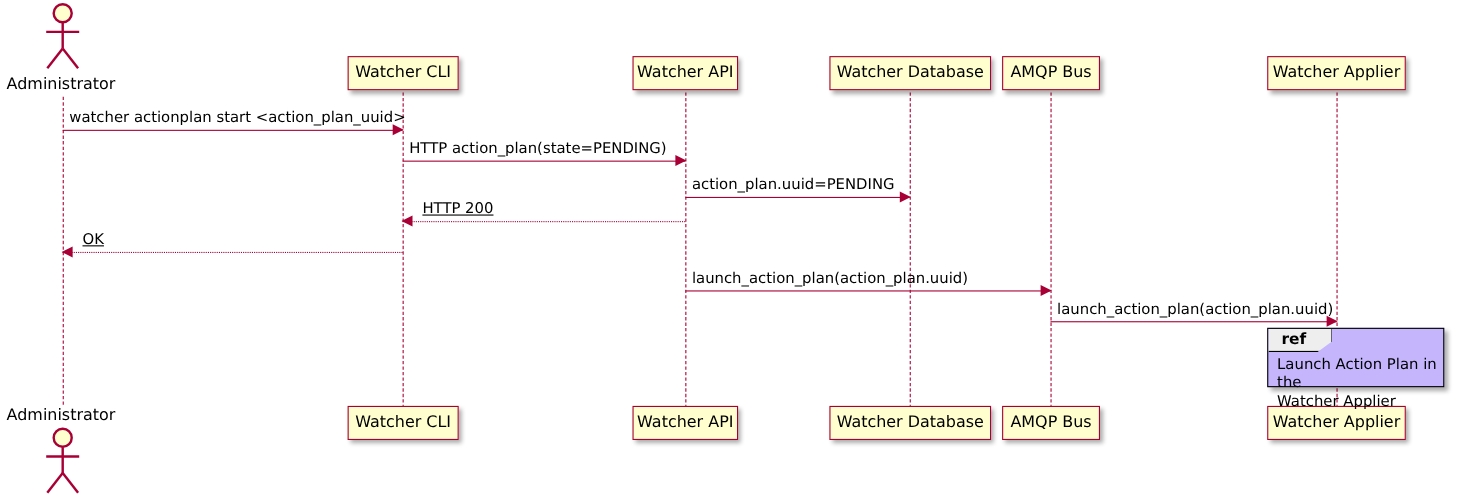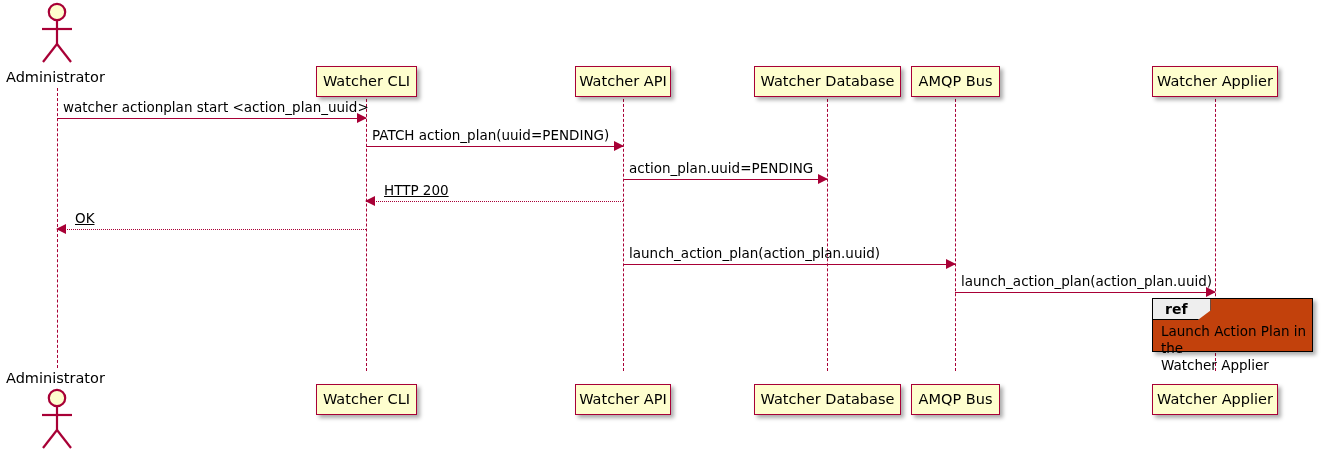--- a/index.html
+++ b/index.html
@@ -19,21 +19,20 @@
     border:1.5px solid #A80036;
     color:#000000;
     font-size:14.5px;
     line-height:1;
     display:flex;
     align-items:center;
     justify-content:center;
     white-space:nowrap;
     box-shadow:3px 3px 4px rgba(0,0,0,0.33);
     z-index:5;
-    margin-top:15px;
   }
 
   
   .actor{position:absolute;z-index:5;}
   .actor svg{display:block;}
   .actor-label{
     position:absolute;
     font-size:14.5px;
     color:#000000;
     white-space:nowrap;
@@ -70,21 +69,21 @@
     white-space:nowrap;
     line-height:1.1;
   }
   .msg.right .label{left:6px;margin-top:16px;}
   .msg.left  .label{left:18px;text-decoration:underline;}
 
   
   .ref-box{
     position:absolute;
     box-sizing:border-box;
-    background:#c2410c;
+    background:#c4b5fd;
     border:1.5px solid #000000;
     box-shadow:3px 3px 4px rgba(0,0,0,0.33);
     z-index:6;
   }
   .ref-tab{
     position:absolute;left:0;top:0;
     box-sizing:border-box;
     background:#EEEEEE;
     border-right:1.5px solid #000000;
     border-bottom:1.5px solid #000000;
@@ -152,21 +151,21 @@
 
   <div class="msg right" style="left:57px; top:118px; width:309px;">
     <div class="line"></div>
     <div class="head"></div>
     <div class="label">watcher actionplan start &lt;action_plan_uuid&gt;</div>
   </div>
 
   <div class="msg right" style="left:366px; top:146px; width:257px;">
     <div class="line"></div>
     <div class="head"></div>
-    <div class="label">PATCH action_plan(uuid=PENDING)</div>
+    <div class="label">HTTP action_plan(state=PENDING)</div>
   </div>
 
   <div class="msg right" style="left:623px; top:179px; width:204px;">
     <div class="line"></div>
     <div class="head"></div>
     <div class="label">action_plan.uuid=PENDING</div>
   </div>
 
   <div class="msg left dotted" style="left:366px; top:201px; width:257px;">
     <div class="line"></div>

